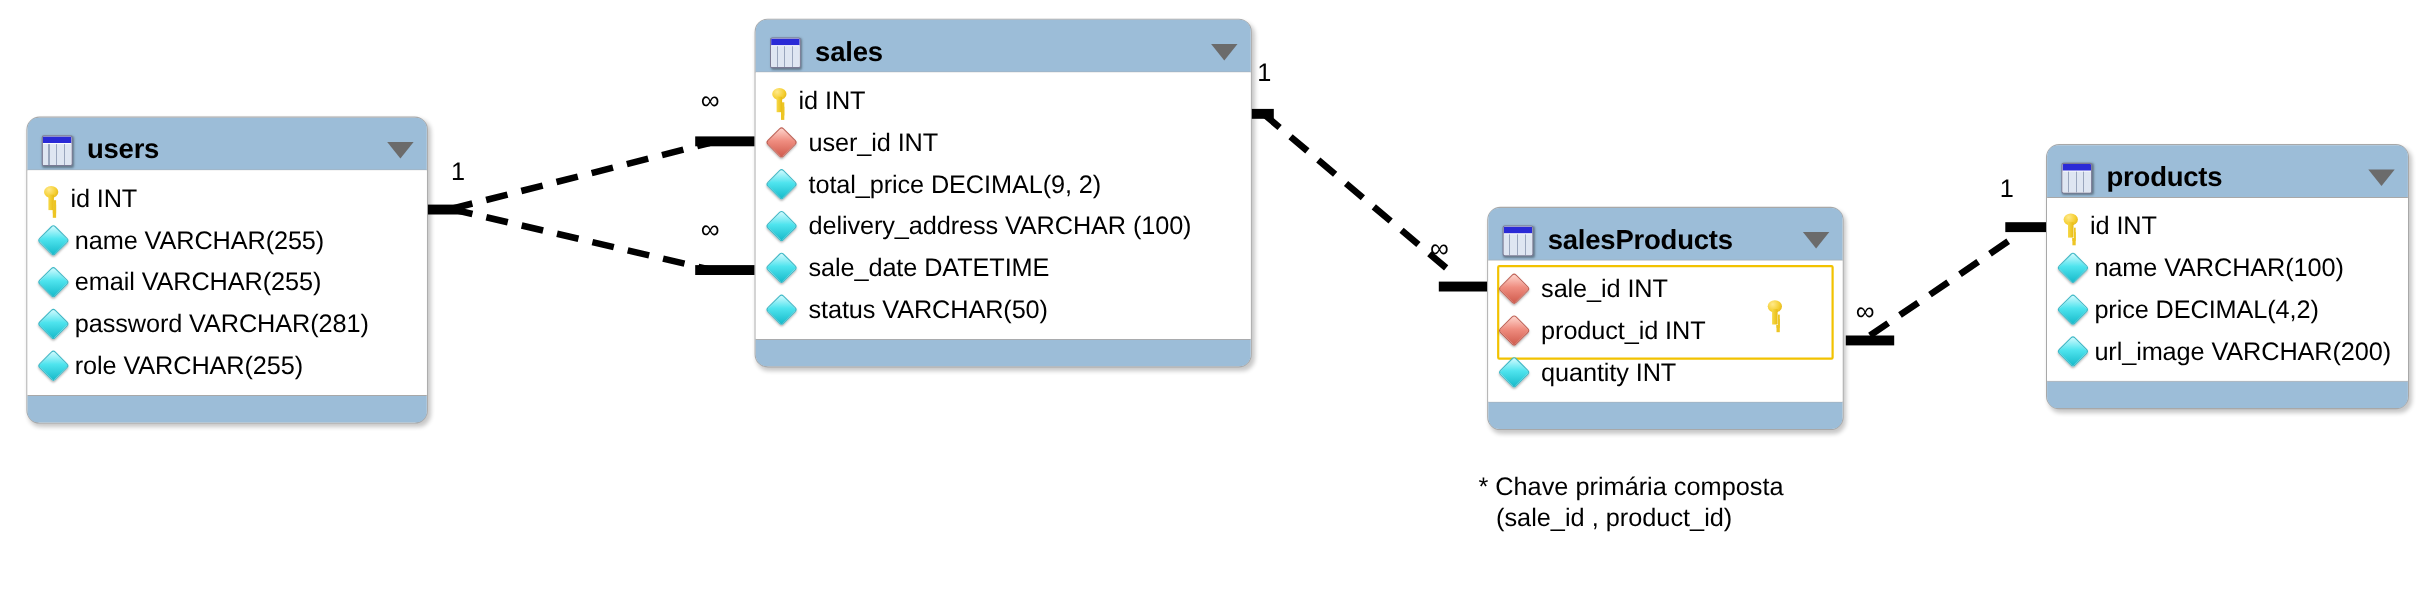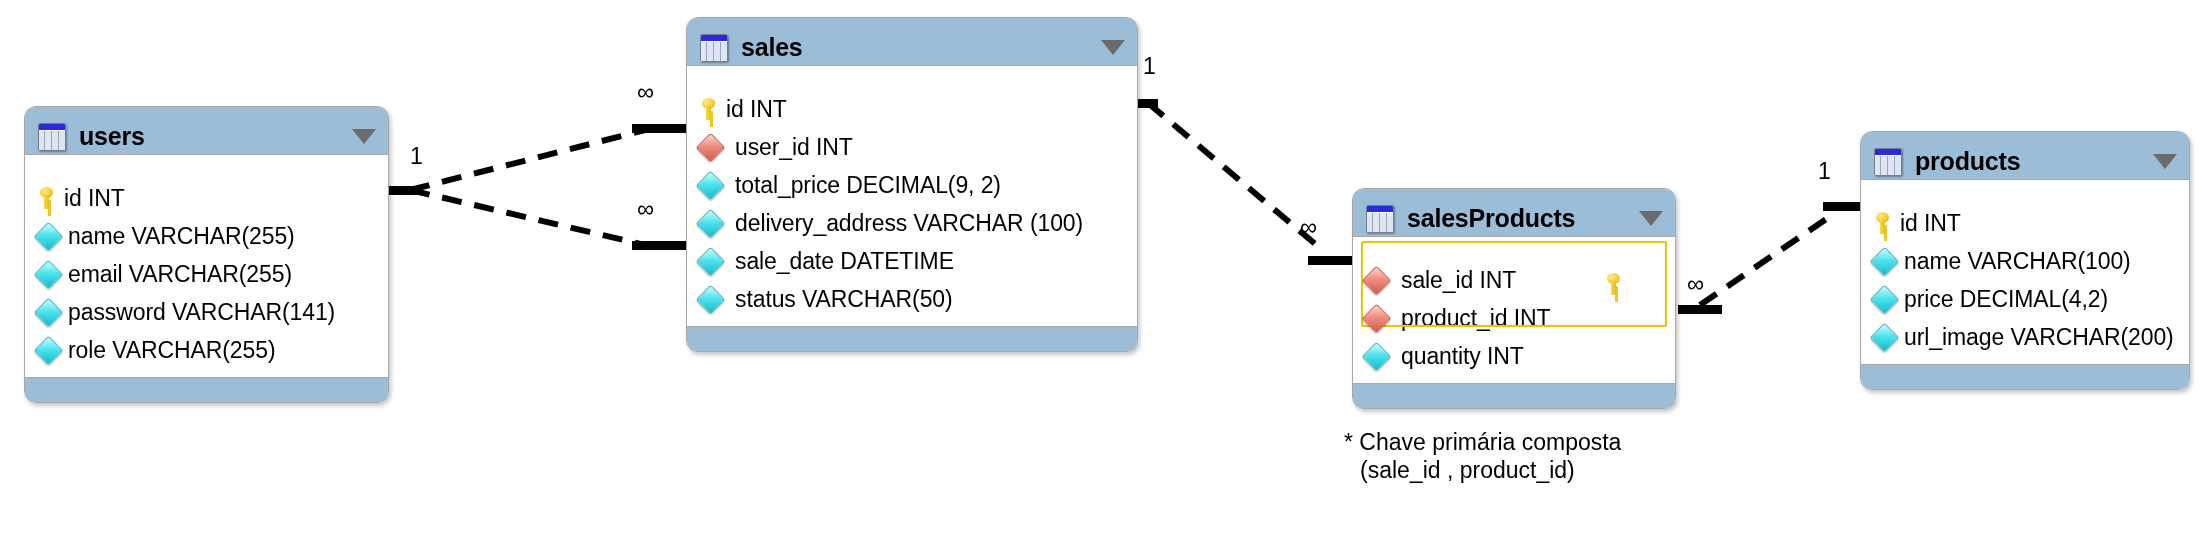--- a/index.html
+++ b/index.html
@@ -49,21 +49,21 @@
   .collapse-arrow {
     margin-left: auto;
     width: 0;
     height: 0;
     border-left: 12px solid transparent;
     border-right: 12px solid transparent;
     border-top: 15px solid #6b6b6b;
   }
   .table-body {
     background: #ffffff;
-    padding: 24px 0 8px 0;
+    padding: 6px 0 8px 0;
     position: relative;
   }
   .table-footer {
     height: 24px;
     background: #9cbdd8;
     border-top: 1.5px solid #a8a8a8;
     border-bottom-left-radius: 10px;
     border-bottom-right-radius: 10px;
   }
 
@@ -237,21 +237,21 @@
       <div class="field-row">
         <span class="diamond pk-blue"></span>
         <span class="field-label">name VARCHAR(255)</span>
       </div>
       <div class="field-row">
         <span class="diamond pk-blue"></span>
         <span class="field-label">email VARCHAR(255)</span>
       </div>
       <div class="field-row">
         <span class="diamond pk-blue"></span>
-        <span class="field-label">password VARCHAR(141)</span>
+        <span class="field-label">password VARCHAR(281)</span>
       </div>
       <div class="field-row">
         <span class="diamond pk-blue"></span>
         <span class="field-label">role VARCHAR(255)</span>
       </div>
     </div>
     <div class="table-footer"></div>
   </div>
 
   <div class="table-box" style="left:686px; top:17px; width:452px;">

